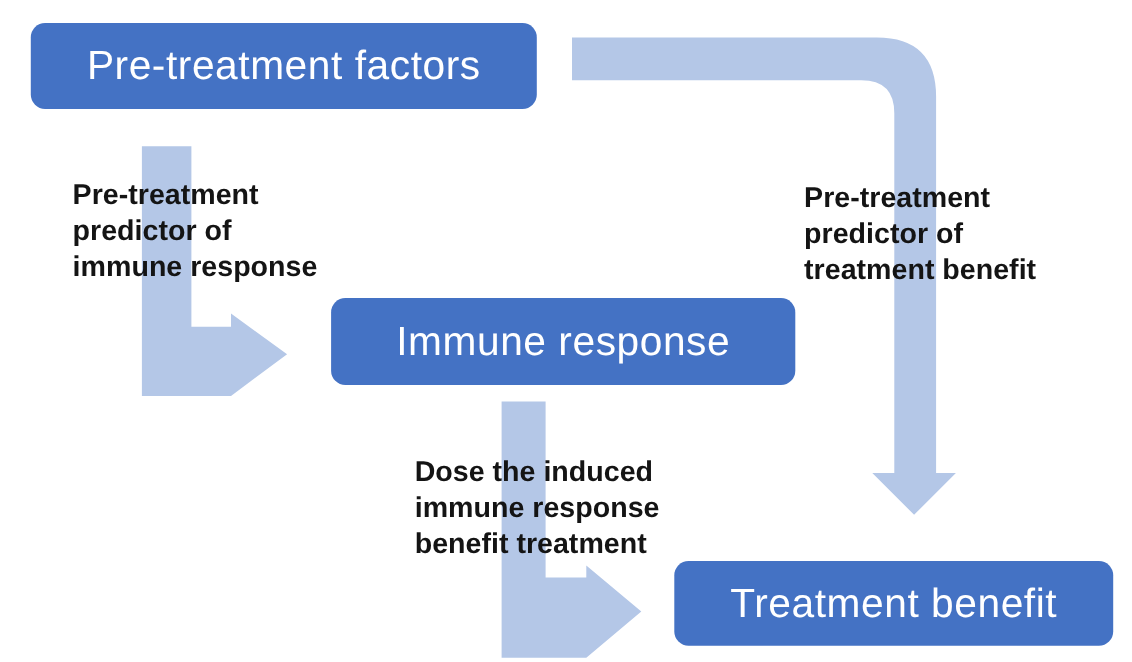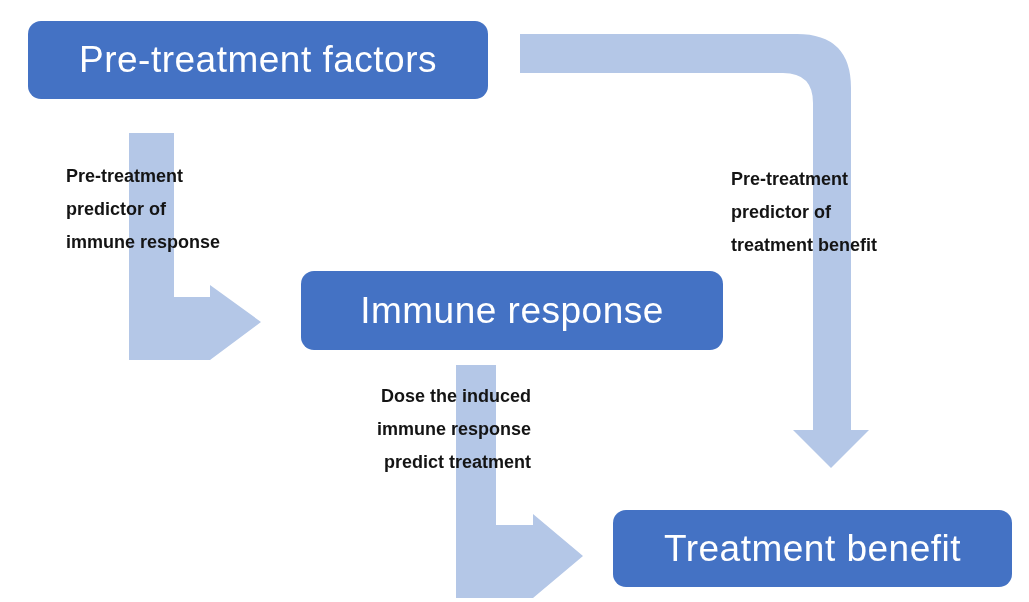--- a/index.html
+++ b/index.html
@@ -37,28 +37,28 @@
     letter-spacing: 0.5px;
     white-space: nowrap;
   }
   .node-pretreatment { left: 28px;  top: 21px;  width: 460px; height: 78px; align-items: center; }
   .node-immune       { left: 301px; top: 271px; width: 422px; height: 79px; }
   .node-benefit      { left: 613px; top: 510px; width: 399px; height: 77px; }
 
   .arrow-label {
     position: absolute;
     z-index: 3;
-    font-size: 18px;
+    font-size: 26px;
     line-height: 33px;
     font-weight: bold;
     color: #141414;
     white-space: nowrap;
   }
   .label-left  { left: 66px;  top: 160px; }
-  .label-mid   { left: 377px; top: 380px; text-align: right; }
+  .label-mid   { left: 377px; top: 412px; }
   .label-right { left: 731px; top: 163px; }
   .lbl-line { display: block; }
 </style>
 </head>
 <body>
 
 <div class="canvas">
 
   <svg class="arrows-layer" viewBox="0 0 1029 602" xmlns="http://www.w3.org/2000/svg">
     <polygon points="129,133 174,133 174,297 210,297 210,285 261,322 210,360 129,360" fill="#b4c7e7"></polygon>
@@ -80,21 +80,21 @@
 
   <div class="arrow-label label-left">
     <span class="lbl-line">Pre-treatment</span>
     <span class="lbl-line">predictor of</span>
     <span class="lbl-line">immune response</span>
   </div>
 
   <div class="arrow-label label-mid">
     <span class="lbl-line">Dose the induced</span>
     <span class="lbl-line">immune response</span>
-    <span class="lbl-line">predict treatment</span>
+    <span class="lbl-line">benefit treatment</span>
   </div>
 
   <div class="arrow-label label-right">
     <span class="lbl-line">Pre-treatment</span>
     <span class="lbl-line">predictor of</span>
     <span class="lbl-line">treatment benefit</span>
   </div>
 
 </div>
 

